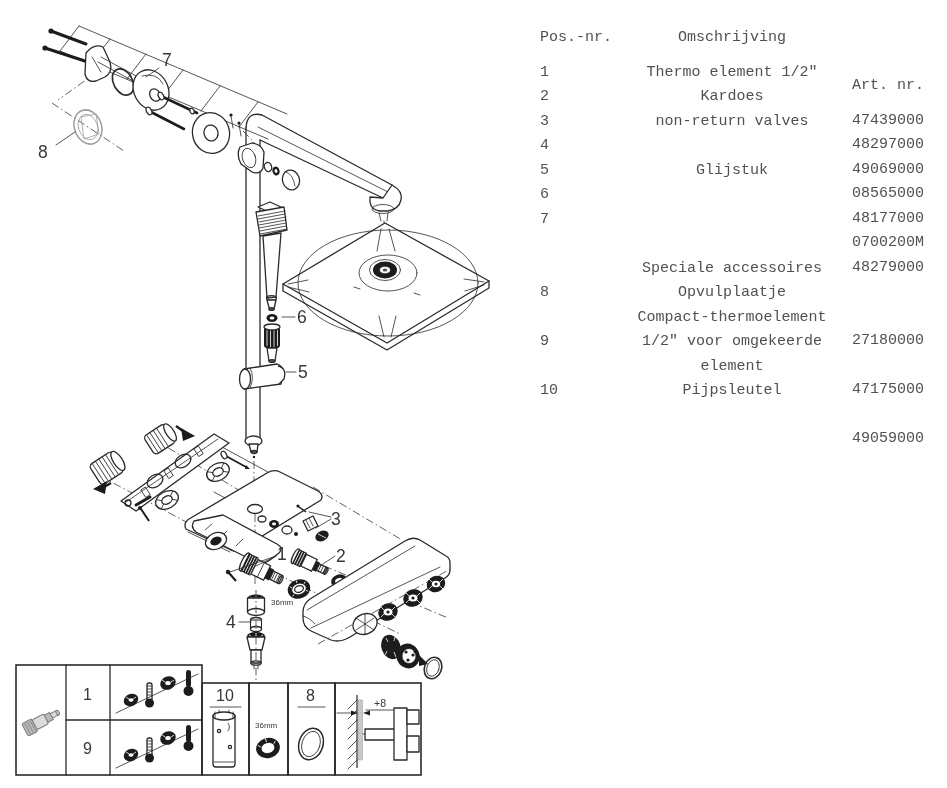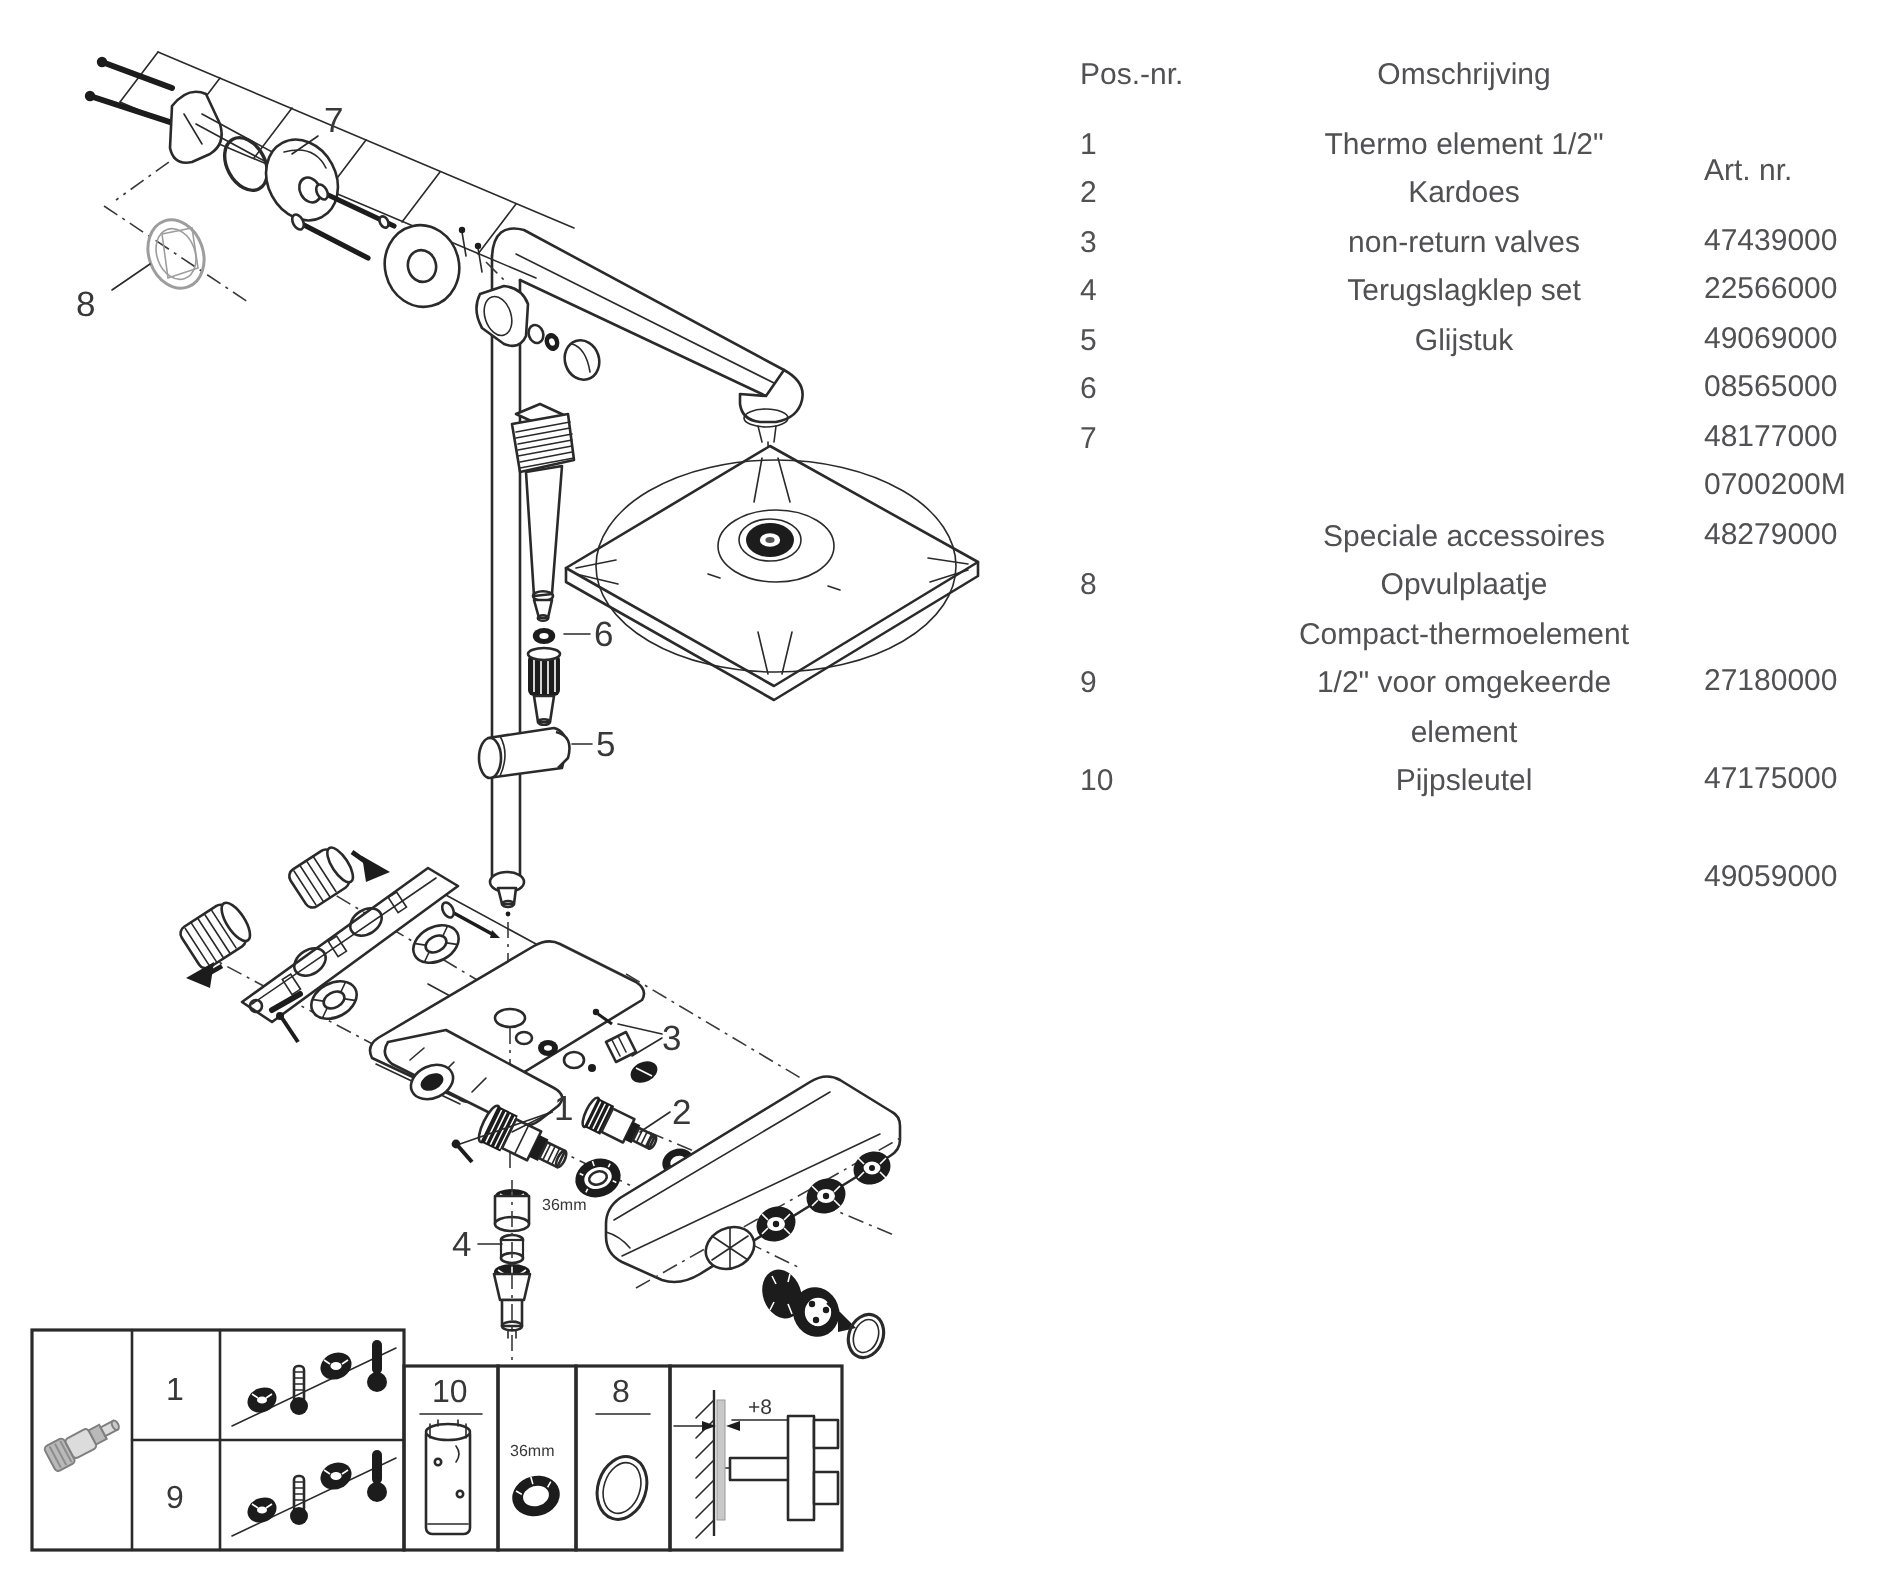--- a/index.html
+++ b/index.html
@@ -3,21 +3,21 @@
 <meta charset="utf-8">
 <style>
   html,body{margin:0;padding:0;background:#ffffff;}
   body{width:947px;height:788px;position:relative;overflow:hidden;
        font-family:"Liberation Sans", sans-serif;}
   #drawing{position:absolute;left:0;top:0;width:947px;height:788px;}
   
   .tbl{position:absolute;left:540px;top:26px;width:400px;color:#515154;
        font-size:15px;}
   .trow{display:grid;grid-template-columns:72px 240px 88px;height:24.5px;
-        line-height:24.5px;white-space:nowrap;}
+        line-height:24.5px;white-space:nowrap;font-family:Liberation Mono, monospace;}
   .hgap{height:10px;}
   .c-pos{grid-column:1;}
   .c-desc{grid-column:2;text-align:center;}
   .c-art{grid-column:3;margin-top:48px;}
   
   .ln{fill:none;stroke:#2a2a2a;stroke-width:1.3;stroke-linecap:round;stroke-linejoin:round;}
   .lnf{fill:#ffffff;stroke:#2a2a2a;stroke-width:1.3;stroke-linejoin:round;}
   .thin{fill:none;stroke:#2a2a2a;stroke-width:0.8;stroke-linecap:round;}
   .dd{fill:none;stroke:#3a3a3a;stroke-width:0.8;stroke-dasharray:8 3 1.5 3;}
   .dark{fill:#1c1c1c;stroke:none;}
@@ -461,30 +461,29 @@
   </div>
   <div class="hgap"></div>
   <div class="trow">
     <div class="c-pos">1</div>
     <div class="c-desc">Thermo element 1/2"</div>
     <div class="c-art">47439000</div>
   </div>
   <div class="trow">
     <div class="c-pos">2</div>
     <div class="c-desc">Kardoes</div>
-    <div class="c-art">22566000</div>
+    <div class="c-art">48297000</div>
   </div>
   <div class="trow">
     <div class="c-pos">3</div>
     <div class="c-desc">non-return valves</div>
     <div class="c-art">49069000</div>
   </div>
   <div class="trow">
     <div class="c-pos">4</div>
-    <div class="c-desc">Terugslagklep set</div>
     <div class="c-art">08565000</div>
   </div>
   <div class="trow">
     <div class="c-pos">5</div>
     <div class="c-desc">Glijstuk</div>
     <div class="c-art">48177000</div>
   </div>
   <div class="trow">
     <div class="c-pos">6</div>
     <div class="c-art">0700200M</div>

